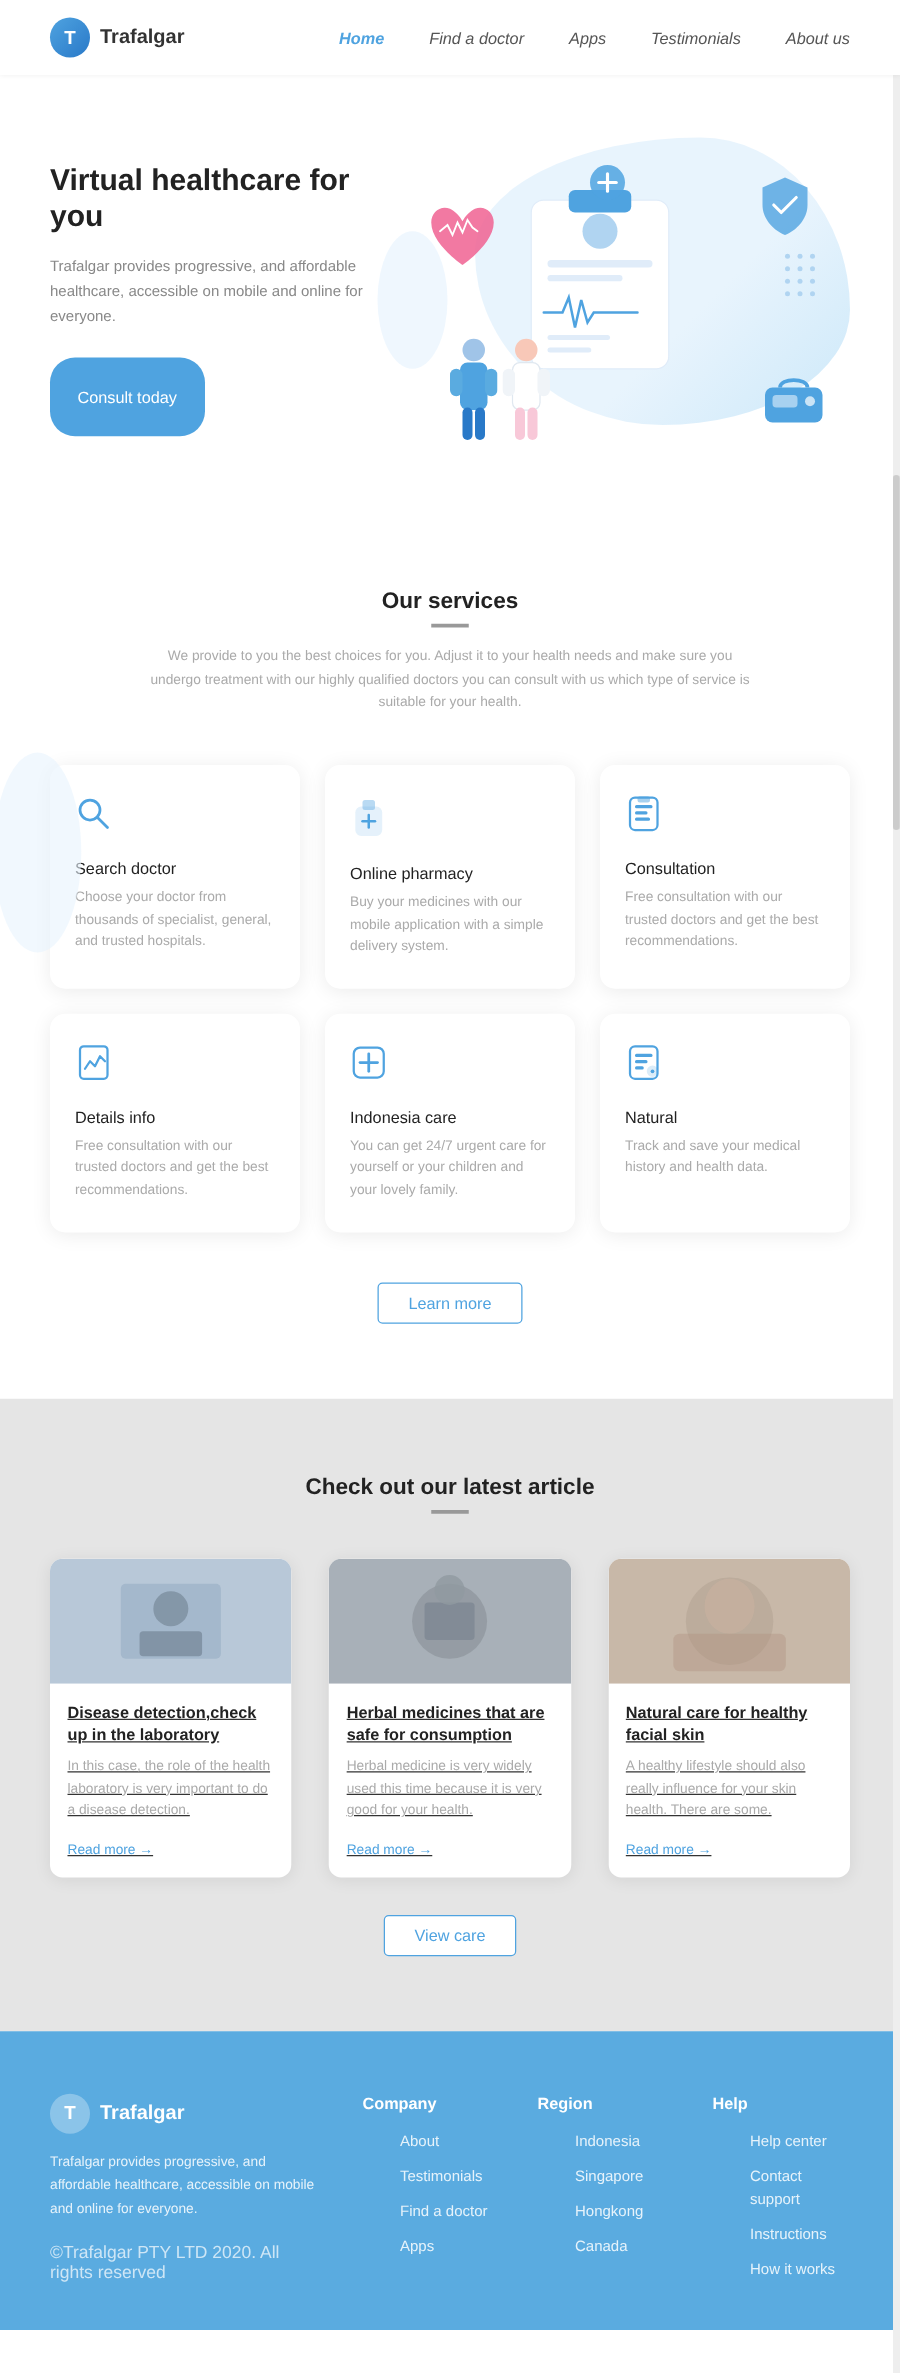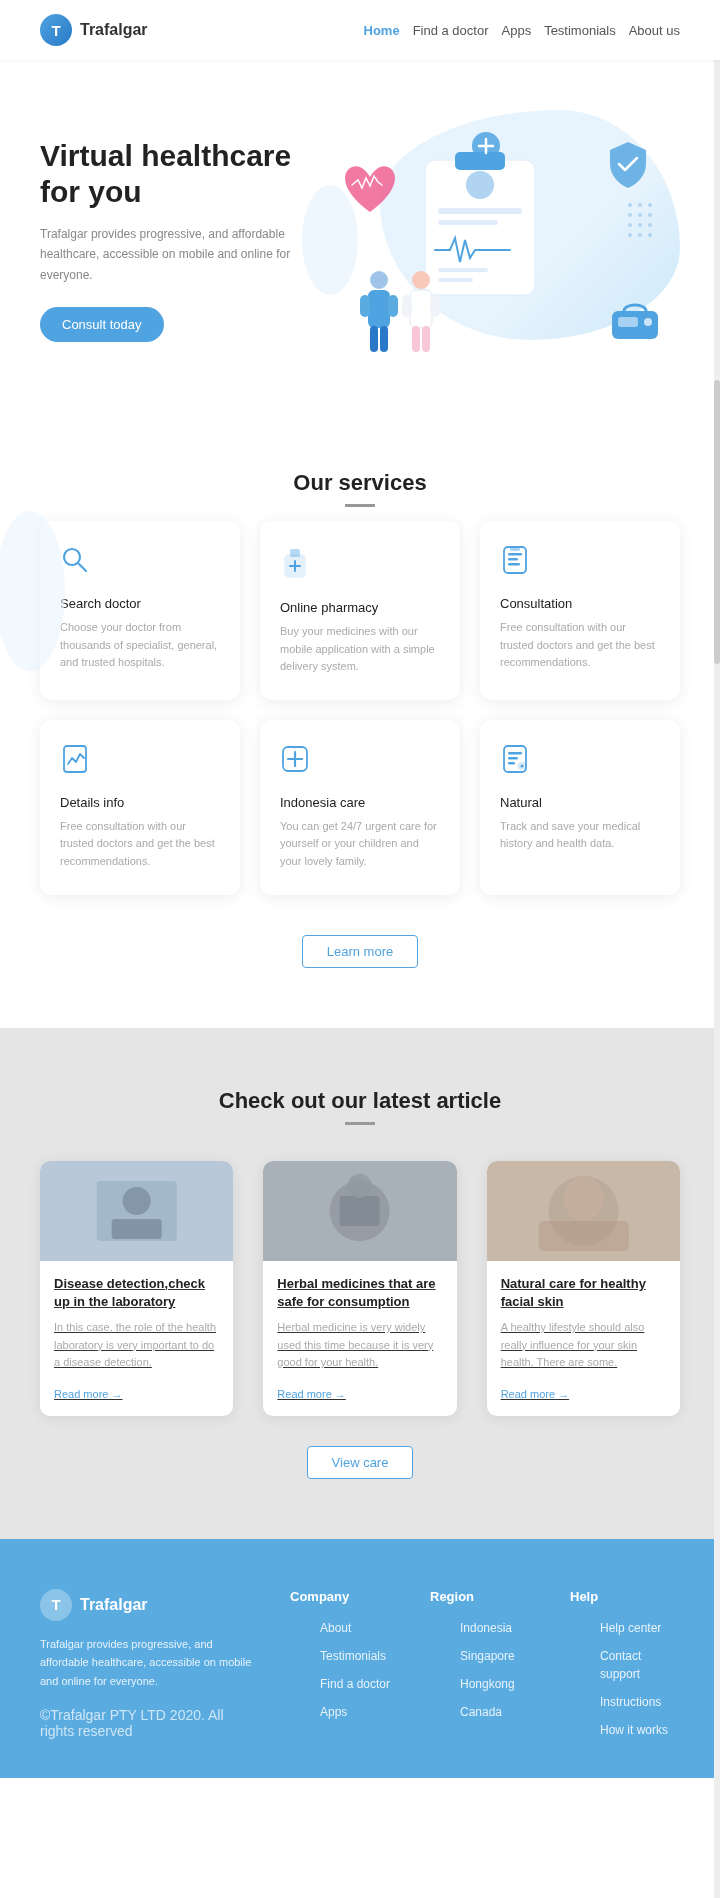--- a/index.html
+++ b/index.html
@@ -12,45 +12,45 @@
       box-shadow: 0 1px 4px rgba(0,0,0,0.06);
       position: sticky; top: 0; z-index: 100;
     }
     .logo { display: flex; align-items: center; gap: 8px; font-weight: 700; font-size: 16px; color: #333; }
     .logo-icon {
       width: 32px; height: 32px; border-radius: 50%;
       background: linear-gradient(135deg, #4fa3e0, #2979c8);
       display: flex; align-items: center; justify-content: center;
       color: #fff; font-weight: 700; font-size: 15px;
     }
-    .nav-links { display: flex; gap: 13px; }
+    .nav-links { display: flex; gap: 36px; font-style: italic; }
     .nav-links a { text-decoration: none; font-size: 13px; color: #555; }
     .nav-links a.active { color: #4fa3e0; font-weight: 600; }
 
     
     .hero {
       display: flex; align-items: center; justify-content: space-between;
       padding: 60px 40px 50px 40px; background: #fff; overflow: hidden;
       min-height: 320px;
     }
     .hero-text { flex: 1; max-width: 280px; }
-    .hero-text h1 { font-size: 30px; font-weight: 800; color: #222; line-height: 1.2; margin-bottom: 14px; }
+    .hero-text h1 { font-size: 24px; font-weight: 800; color: #222; line-height: 1.2; margin-bottom: 14px; }
     .hero-text p { font-size: 12px; color: #888; line-height: 1.7; margin-bottom: 22px; }
     .btn-primary {
       background: #4fa3e0; color: #fff; border: none; border-radius: 20px;
-      padding: 10px 22px; font-size: 13px; cursor: pointer; font-weight: 500;
+      padding: 24px 22px; font-size: 13px; cursor: pointer; font-weight: 500;
     }
     .hero-img {
       flex: 1; display: flex; justify-content: center; align-items: center;
       position: relative; min-height: 240px;
     }
 
     
     .services { padding: 60px 40px; background: #fff; }
-    .section-title { text-align: center; font-size: 22px; font-weight: 700; color: #222; margin-bottom: 8px; }
+    .section-title { text-align: center; font-size: 18px; font-weight: 700; color: #222; margin-bottom: 8px; }
     .section-divider { width: 30px; height: 3px; background: #999; margin: 8px auto 14px; }
     .section-sub { text-align: center; font-size: 11px; color: #aaa; max-width: 480px; margin: 0 auto 40px; line-height: 1.7; }
     .services-grid {
       display: grid; grid-template-columns: repeat(3, 1fr); gap: 20px;
       max-width: 640px; margin: 0 auto;
     }
     .service-card {
       background: #fff; border-radius: 12px;
       box-shadow: 0 2px 16px rgba(0,0,0,0.08);
       padding: 24px 20px; min-height: 160px;
@@ -233,20 +233,21 @@
           <ellipse cx="30" cy="60" rx="28" ry="55" fill="#e8f4fd" opacity="0.7"></ellipse>
         </svg>
       </div>
     </div>
   </div>
 </section>
 
 <section class="services">
   <h2 class="section-title">Our services</h2>
   <div class="section-divider"></div>
+  <p class="section-sub">We provide to you the best choices for you. Adjust it to your health needs and make sure you undergo treatment with our highly qualified doctors you can consult with us which type of service is suitable for your health.</p>
 
   <div style="position:relative;">
     <div style="position:absolute;left:-40px;top:-20px;z-index:0;">
       <svg width="90" height="180" viewBox="0 0 90 180">
         <ellipse cx="30" cy="90" rx="35" ry="80" fill="#e8f4fd" opacity="0.6"></ellipse>
       </svg>
     </div>
   </div>
 
   <div class="services-grid">

